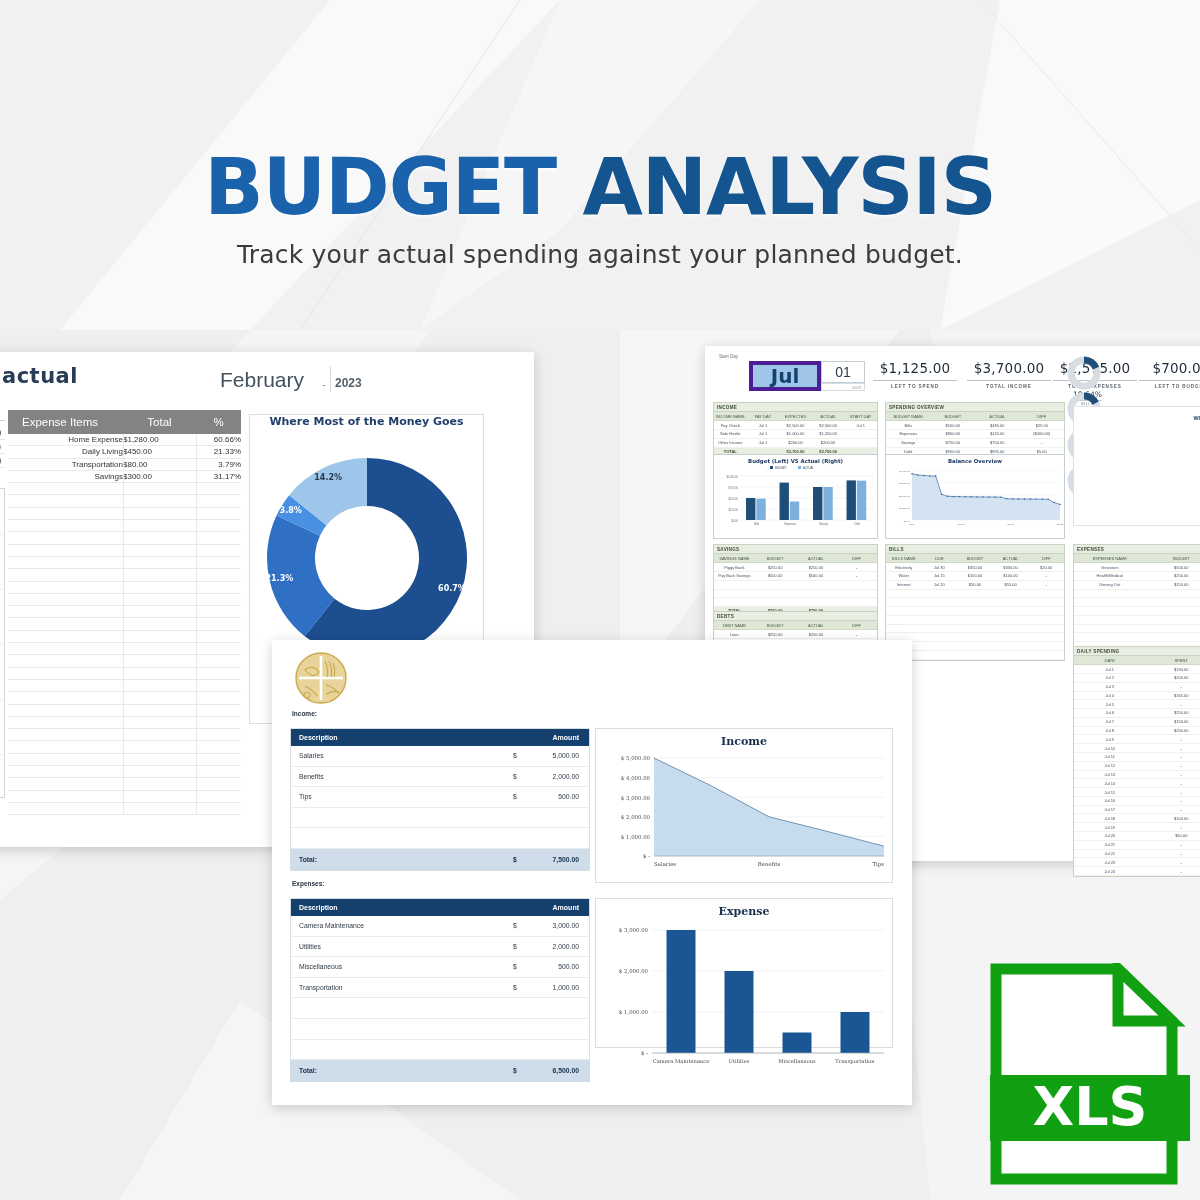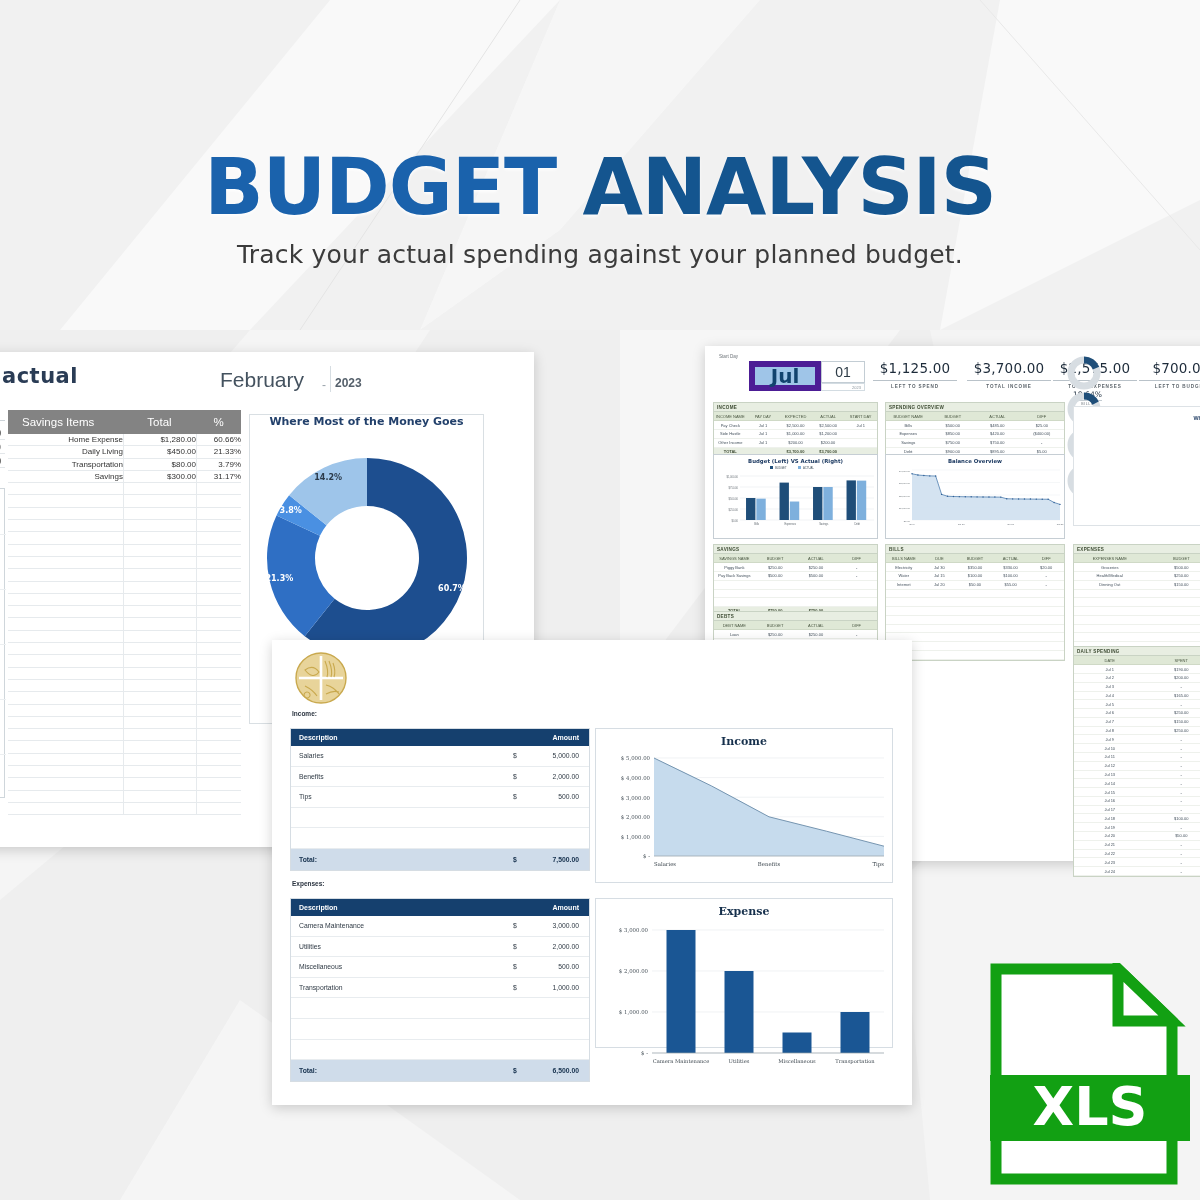--- a/index.html
+++ b/index.html
@@ -48,36 +48,36 @@
   
   #ltable { position:absolute; left:86px; top:58px; width:233px; }
   #ltable .thead { display:flex; background:#838383; color:#fff; height:24px; align-items:center;
                    font-size:11.5px; }
   #ltable .thead div:nth-child(1){ flex:0 0 115px; padding-left:14px; }
   #ltable .thead div:nth-child(2){ flex:0 0 73px; text-align:center; }
   #ltable .thead div:nth-child(3){ flex:1; text-align:center; }
   #ltable .trow { display:flex; height:12.3px; align-items:center; font-size:8px; color:#333;
                   border-bottom:1px solid #e6eaed; }
   #ltable .trow div:nth-child(1){ flex:0 0 115px; padding-left:4px;text-align:right; }
-  #ltable .trow div:nth-child(2){ flex:0 0 73px; text-align:right; }
+  #ltable .trow div:nth-child(2){ flex:0 0 73px; text-align:left; }
   #ltable .trow div:nth-child(3){ flex:1; text-align:right; }
   #ltable .trow.empty div { height:12.3px; }
   #ltable .vline { position:absolute; top:24px; bottom:0; border-left:1px solid #e6eaed; }
 
   
   #ldonut-panel { position:absolute; left:327px; top:62px; width:235px; height:310px;
                   border:1px solid #d9dfe3; background:#fff; }
   #ldonut-title { text-align:center; font-size:11px; font-weight:bold; color:#22406b;
                   font-family:"DejaVu Sans",sans-serif; }
 
   
   #sheet-dash { left:705px; top:346px; width:520px; height:515px; }
   #dash-startday { position:absolute; left:14px; top:8px; font-size:4.6px; color:#6d7378; }
   #dash-mon { position:absolute; left:44px; top:15px; width:72px; height:30px; background:#9fc5e8;
-              border:6px solid #4c1d95; color:#12436e; font-size:20px; font-weight:bold;
+              border:4px solid #4c1d95; color:#12436e; font-size:20px; font-weight:bold;
               display:flex; align-items:center; justify-content:center; font-family:"DejaVu Sans",sans-serif;}
   #dash-day { position:absolute; left:116px; top:15px; width:44px; height:22px; background:#fff;
               border:1px solid #c3cdd4; color:#2e3c47; font-size:14px;
               display:flex; align-items:center; justify-content:center; }
   #dash-yr  { position:absolute; left:116px; top:37px; width:44px; height:8px; background:#fff;
               border:1px solid #d3dce2; color:#8c969e; font-size:4px;
               display:flex; align-items:center; justify-content:flex-end; padding-right:3px;}
   .kpi { position:absolute; top:14px; text-align:center; }
   .kpi .v { font-size:13.5px; color:#1d2b3a; font-family:"DejaVu Sans",sans-serif; letter-spacing:.2px;}
   .kpi .u { border-top:1px solid #b9c2c9; margin-top:4px; padding-top:3px;
@@ -183,21 +183,21 @@
     <div class="gl" style="top:45px"></div>
       <div class="gl" style="top:100px"></div>
     <div class="gl" style="top:155px"></div>
       <div class="gl" style="top:210px"></div>
     <div class="gl" style="top:265px"></div>
 
   </div>
 
   <div id="ltable">
     <div class="thead">
-      <div>Savings Items</div>
+      <div>Expense Items</div>
       <div>Total</div>
       <div>%</div>
     </div>
     <div id="ltable-body">
         <div class="trow">
           <div>Home Expense</div>
           <div>$1,280.00</div>
           <div>60.66%</div>
         </div>
         <div class="trow">

